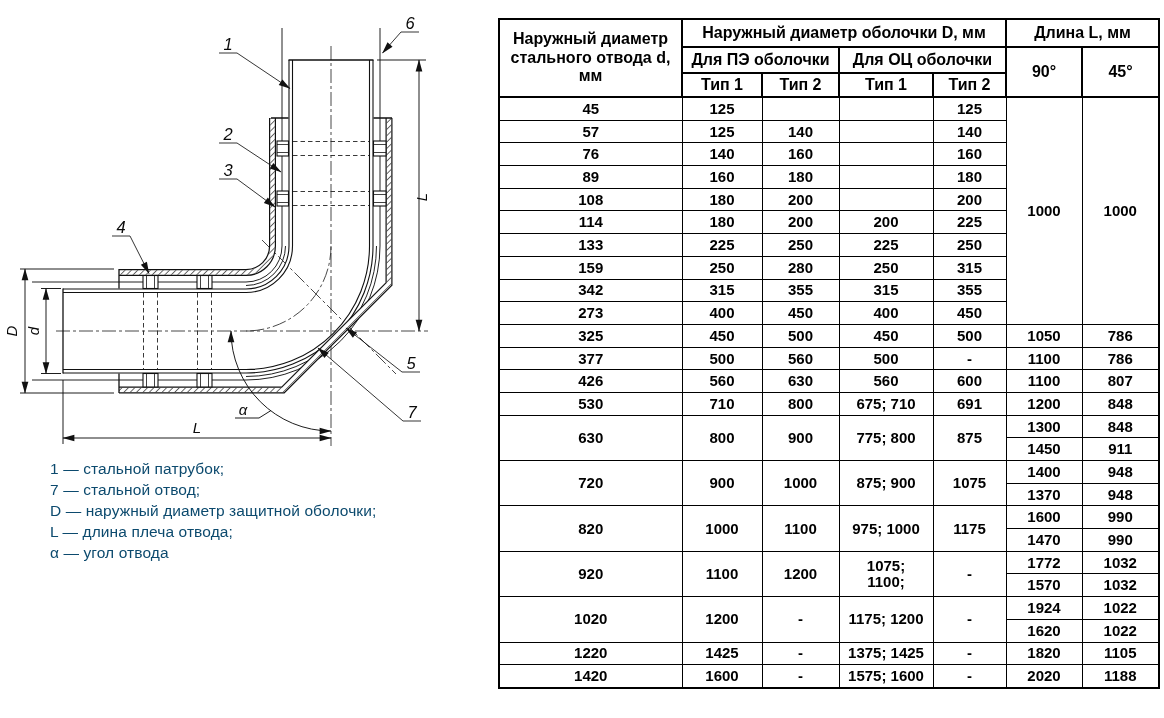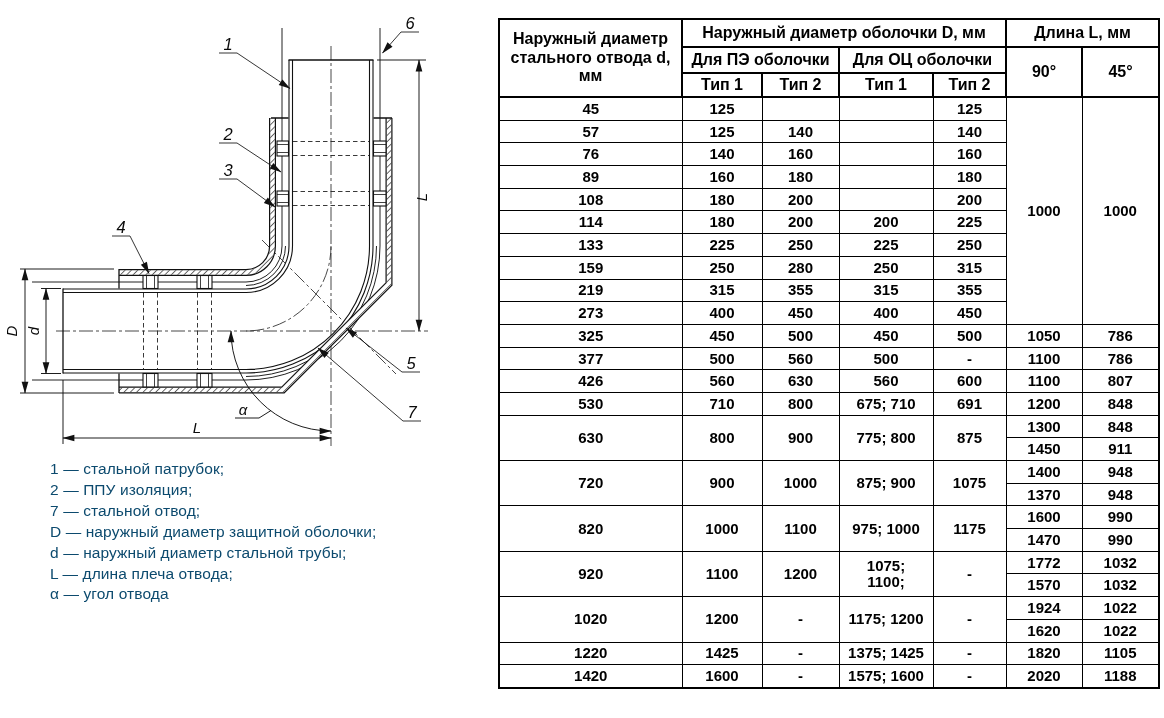--- a/index.html
+++ b/index.html
@@ -136,24 +136,22 @@
       <text font-size="15" x="17" y="331" transform="rotate(-90 17 331)">D</text>
       <text font-size="15" x="39" y="331" transform="rotate(-90 39 331)">d</text>
       <text font-size="15" x="197" y="433">L</text>
       <text font-size="15" x="427" y="197" transform="rotate(-90 427 197)">L</text>
       <text font-size="15" x="243" y="415">α</text>
     </g>
   </svg>
 
   <div class="legend">
     <div>1 — стальной патрубок;</div>
-    <div>2 — ППУ изоляция;</div>
     <div>7 — стальной отвод;</div>
     <div>D — наружный диаметр защитной оболочки;</div>
-    <div>d — наружный диаметр стальной трубы;</div>
     <div>L — длина плеча отвода;</div>
     <div>α — угол отвода</div>
   </div>
 
   <table class="spec">
     <colgroup>
       <col style="width:183px">
         <col style="width:80px">
         <col style="width:77px">
       <col style="width:94px">
@@ -232,21 +230,21 @@
       <td>250</td>
     </tr>
     <tr>
       <td>159</td>
       <td>250</td>
       <td>280</td>
       <td>250</td>
       <td>315</td>
     </tr>
     <tr>
-      <td>219</td>
+      <td>342</td>
       <td>315</td>
       <td>355</td>
       <td>315</td>
       <td>355</td>
     </tr>
     <tr>
       <td>273</td>
       <td>400</td>
       <td>450</td>
       <td>400</td>

